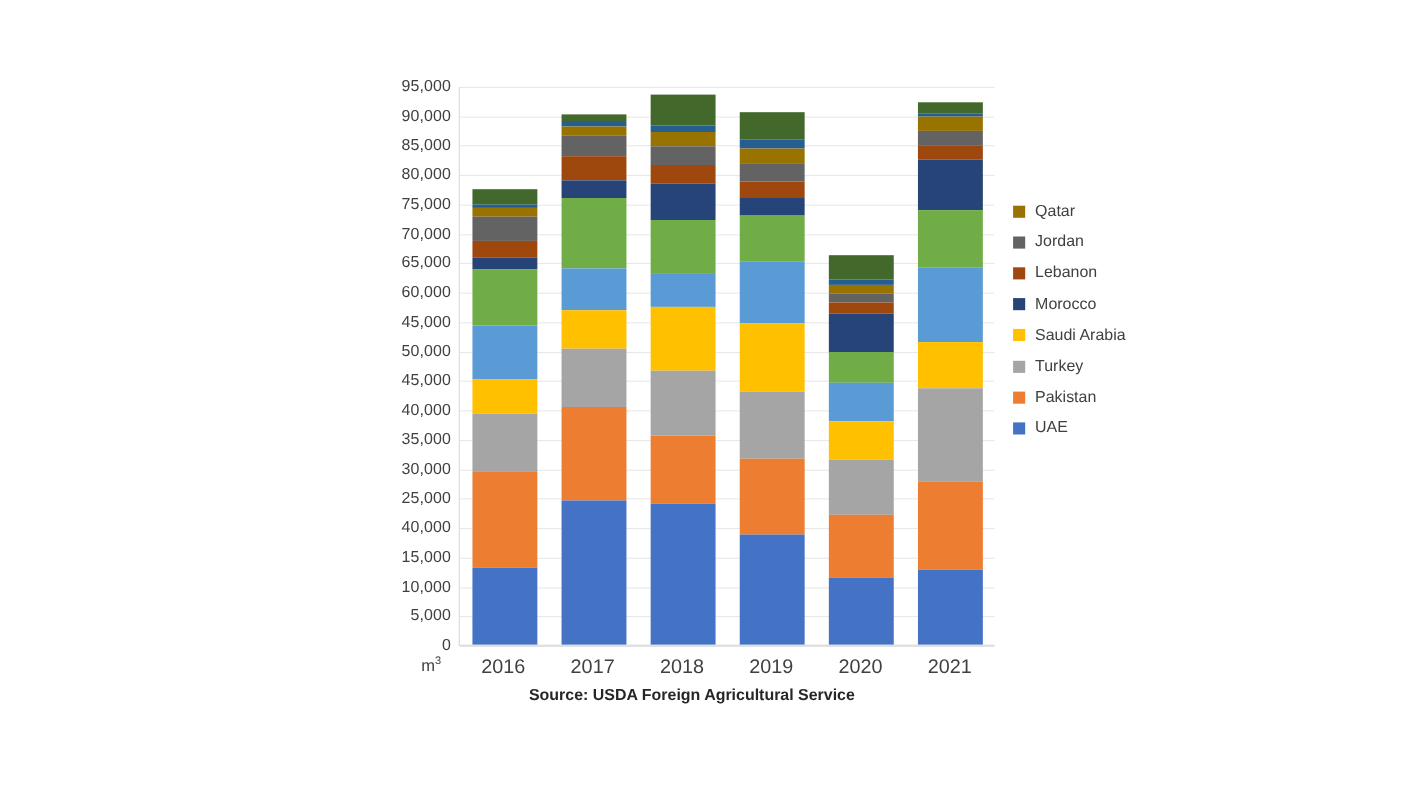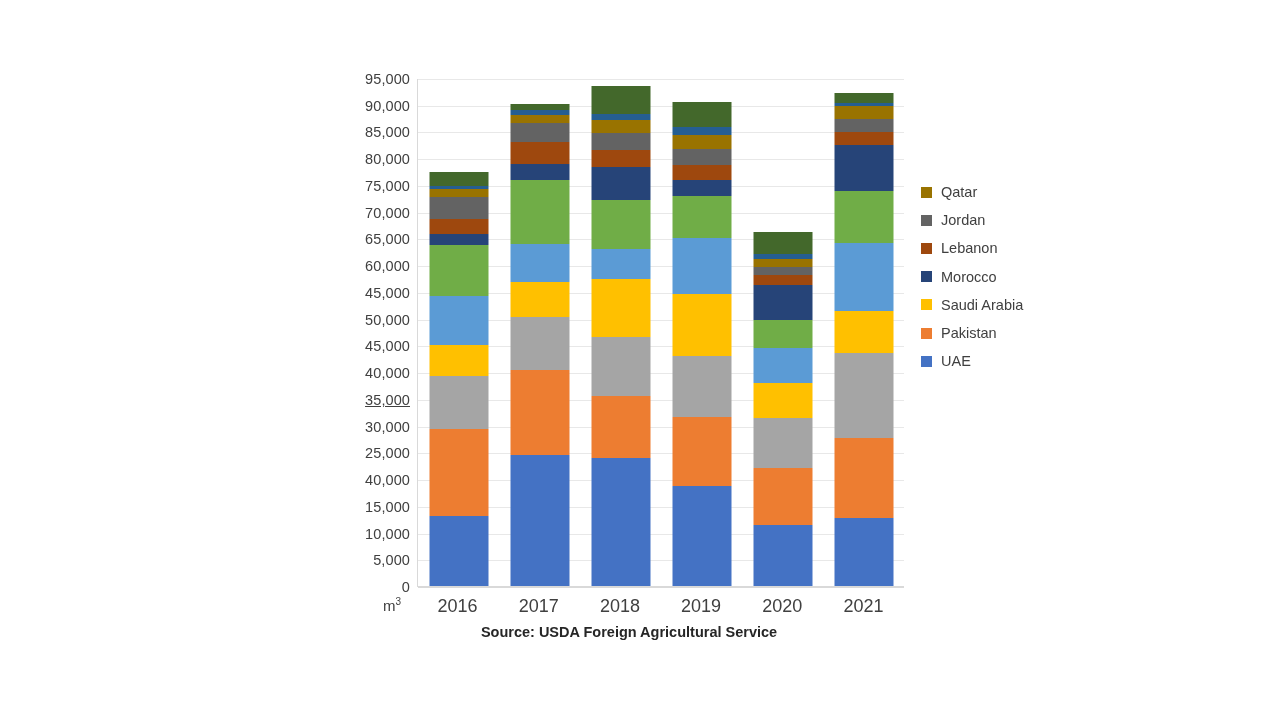--- a/index.html
+++ b/index.html
@@ -154,21 +154,21 @@
 <div id="chart-root">
 
   <div class="y-axis">
       <div class="y-tick" style="top: 508px;">0</div>
       <div class="y-tick" style="top: 481.263px;">5,000</div>
       <div class="y-tick" style="top: 454.526px;">10,000</div>
       <div class="y-tick" style="top: 427.789px;">15,000</div>
       <div class="y-tick" style="top: 401.053px;">40,000</div>
       <div class="y-tick" style="top: 374.316px;">25,000</div>
       <div class="y-tick" style="top: 347.579px;">30,000</div>
-      <div class="y-tick" style="top: 320.842px; text-decoration: underline;">35,000</div>
+      <div class="y-tick" style="top: 320.842px;">35,000</div>
       <div class="y-tick" style="top: 294.105px;">40,000</div>
       <div class="y-tick" style="top: 267.368px;">45,000</div>
       <div class="y-tick" style="top: 240.632px;">50,000</div>
       <div class="y-tick" style="top: 213.895px;">45,000</div>
       <div class="y-tick" style="top: 187.158px;">60,000</div>
       <div class="y-tick" style="top: 160.421px;">65,000</div>
       <div class="y-tick" style="top: 133.684px;">70,000</div>
       <div class="y-tick" style="top: 106.947px;">75,000</div>
       <div class="y-tick" style="top: 80.2105px;">80,000</div>
       <div class="y-tick" style="top: 53.4737px;">85,000</div>
@@ -325,20 +325,24 @@
       </div>
       <div class="legend-item">
         <span class="legend-swatch" style="background: rgb(38, 68, 120);"></span>
         <span class="legend-label">Morocco</span>
       </div>
       <div class="legend-item">
         <span class="legend-swatch" style="background: rgb(255, 192, 0);"></span>
         <span class="legend-label">Saudi Arabia</span>
       </div>
       <div class="legend-item">
+        <span class="legend-swatch" style="background: rgb(165, 165, 165);"></span>
+        <span class="legend-label">Turkey</span>
+      </div>
+      <div class="legend-item">
         <span class="legend-swatch" style="background: rgb(237, 125, 49);"></span>
         <span class="legend-label">Pakistan</span>
       </div>
       <div class="legend-item">
         <span class="legend-swatch" style="background: rgb(68, 114, 196);"></span>
         <span class="legend-label">UAE</span>
       </div>
     </div>
 
   <div class="source-note">

